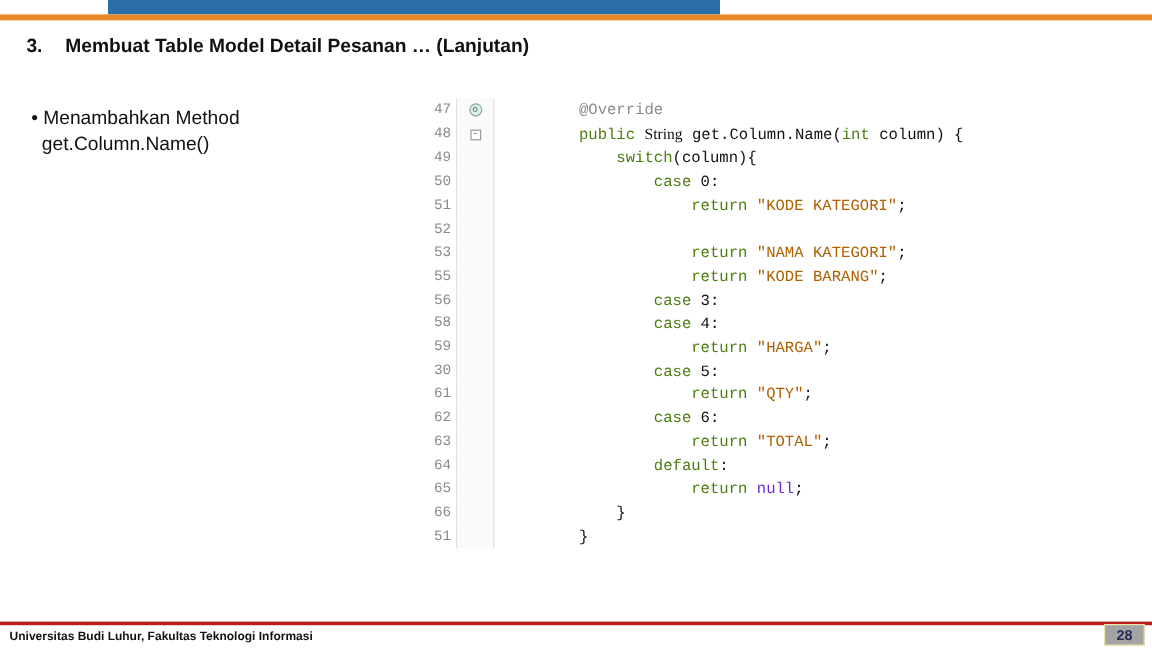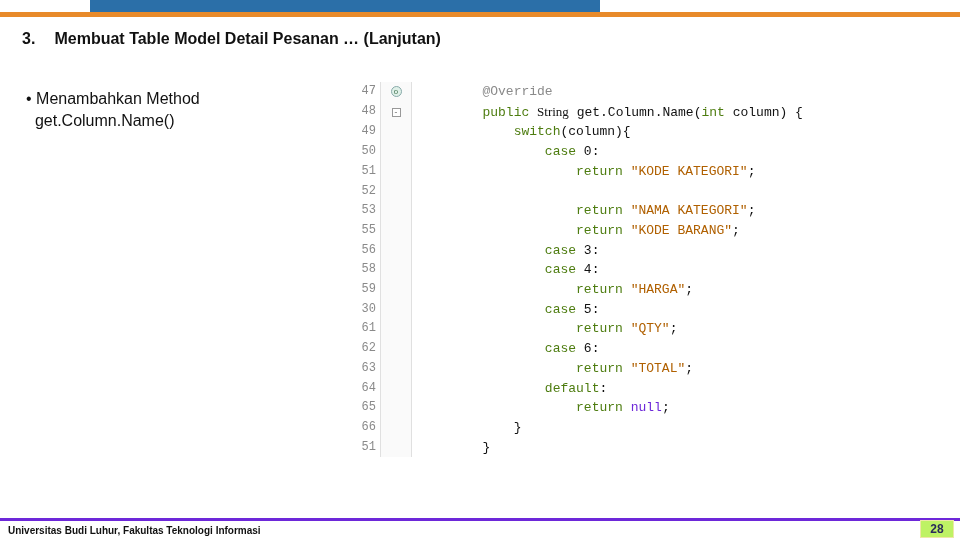--- a/index.html
+++ b/index.html
@@ -96,37 +96,37 @@
   .code-text { padding-left: 8px; color: #111; }
   .k-annot { color: #8a8a8a; }
   .k-kw { color: #4d7c0f; }
   .k-type { color: #111; font-family: Liberation Serif, serif; }
   .k-str { color: #b06000; }
   .k-null { color: #6d28d9; }
   .footer-bar {
     position: absolute;
     left: 0; bottom: 0;
     width: 960px; height: 22px;
-    border-top: 3px solid #6d28d9;
+    border-top: 3px solid #b91c1c;
     background: #fff;
     display: flex;
     align-items: center;
   }
   .footer-text {
     font-size: 10px;
     font-weight: bold;
     color: #111;
     padding-left: 8px;
     flex: 1;
   }
   .page-num {
     position: absolute;
     right: 6px; bottom: 2px;
     width: 34px; height: 18px;
-    background: #bef264;
+    background: #a3a3a3;
     border: 1px solid #eee7a8;
     color: #2a2a5a;
     font-size: 12px;
     font-weight: bold;
     display: flex;
     align-items: center;
     justify-content: center;
   }
 </style>
 </head>

